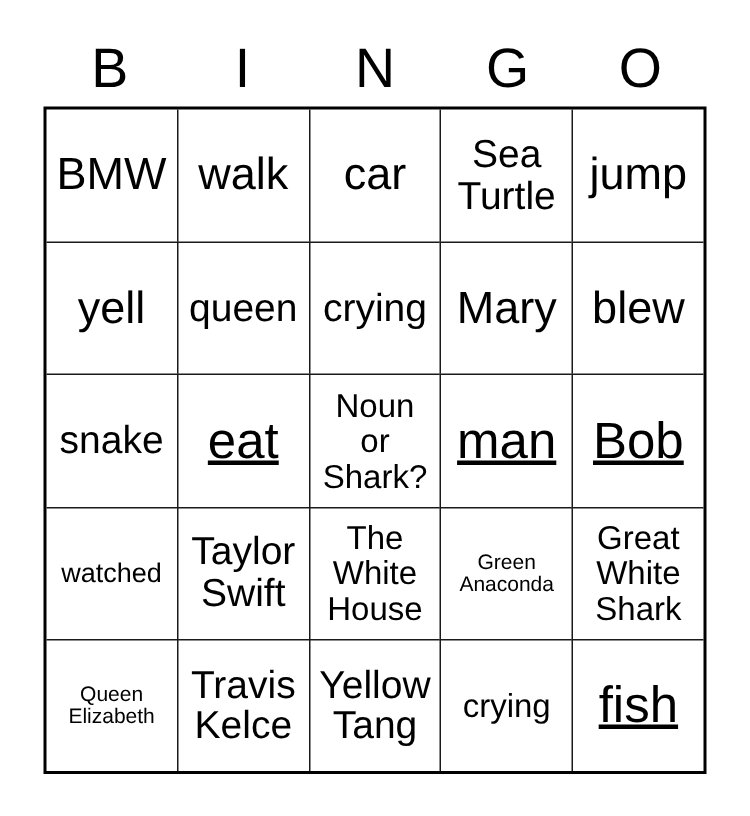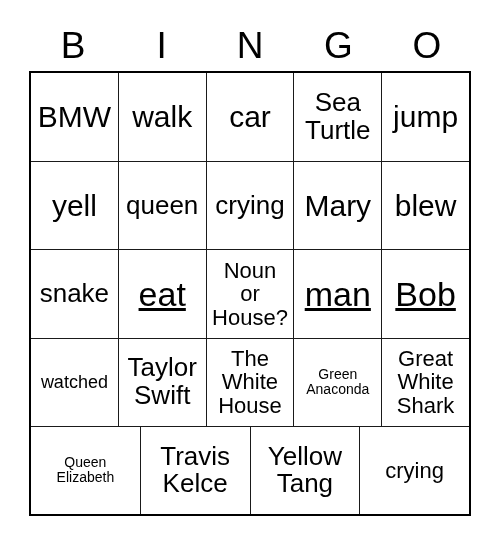--- a/index.html
+++ b/index.html
@@ -140,21 +140,21 @@
       <div class="grid-row">
         <div class="cell">
           <span class="cell-text sz-md">snake</span>
         </div>
         <div class="cell">
           <span class="cell-text sz-xl">eat</span>
         </div>
         <div class="cell">
           <span class="cell-text sz-sm">Noun
 or
-House?</span>
+Shark?</span>
         </div>
         <div class="cell">
           <span class="cell-text sz-xl">man</span>
         </div>
         <div class="cell">
           <span class="cell-text sz-xl">Bob</span>
         </div>
       </div>
       <div class="grid-row">
         <div class="cell">
@@ -188,16 +188,19 @@
           <span class="cell-text sz-md">Travis
 Kelce</span>
         </div>
         <div class="cell">
           <span class="cell-text sz-md">Yellow
 Tang</span>
         </div>
         <div class="cell">
           <span class="cell-text sz-sm">crying</span>
         </div>
+        <div class="cell">
+          <span class="cell-text sz-xl">fish</span>
+        </div>
       </div>
     </div>
 
 </div>
 
 </body></html>

